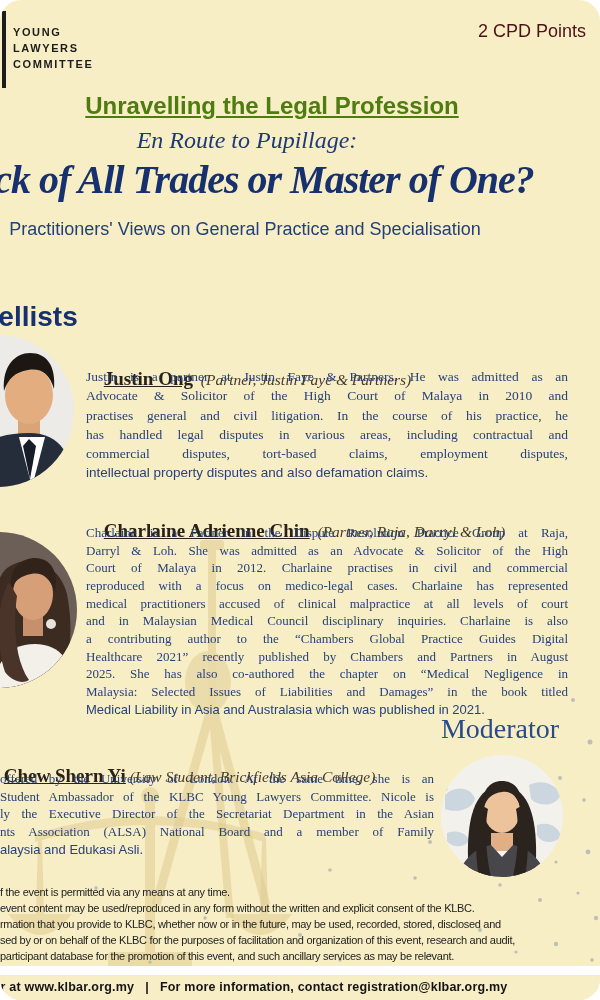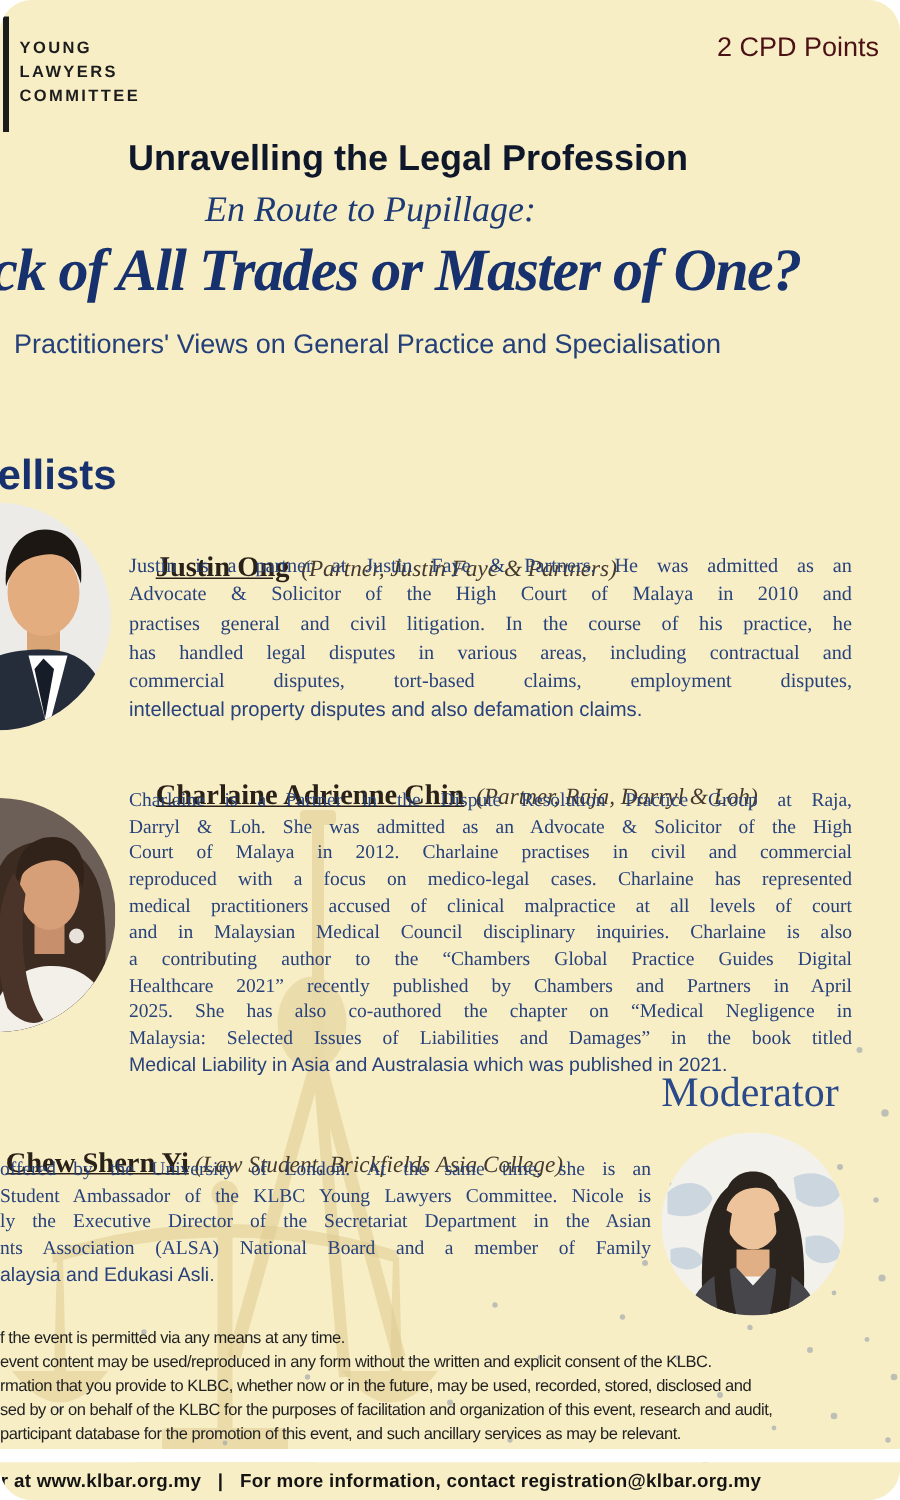--- a/index.html
+++ b/index.html
@@ -17,21 +17,21 @@
   .ctr{transform:translateX(-50%);}
 
   
   .watermark{position:absolute;left:0;top:0;z-index:0;pointer-events:none;}
 
   
   .logo-bar{left:2px;top:11px;width:4px;height:77px;background:#1c1c1c;}
   .logo-text{left:13px;top:24px;font-weight:700;font-size:11px;letter-spacing:1.6px;line-height:16px;color:#1c1c1c;}
   .cpd{top:21px;right:14px;font-weight:400;font-size:18px;color:#4b1115;}
 
-  .series{top:92px;left:272px;font-weight:700;font-size:24px;color:#0f172a;}
+  .series{top:92px;left:272px;font-weight:700;font-size:24px;color:#4d7c0f;text-decoration:underline;}
   .script-line{top:127px;left:247px;font-family:"Liberation Serif",serif;font-style:italic;font-weight:500;font-size:24px;color:#1d3a75;}
   .main-title{top:156px;left:245px;font-family:"Liberation Serif",serif;font-style:italic;font-weight:700;font-size:40px;letter-spacing:-1px;color:#17316e;}
   .tagline{top:219px;left:245px;font-weight:500;font-size:18px;color:#24407a;}
 
   .banner{left:0;top:253px;width:600px;height:46px;background:#ffffff;}
   .banner-l1{top:5px;left:245px;font-weight:700;font-size:16.5px;letter-spacing:.4px;color:#1d1d1d;}
   .banner-l2{top:27px;left:245px;font-weight:500;font-size:12.5px;color:#1d1d1d;}
 
   .panel-heading{top:301px;left:-53px;font-weight:600;font-size:28px;color:#17316e;}
   .mod-heading{top:713px;left:500px;font-family:"Liberation Serif",serif;font-weight:400;font-size:28px;color:#2a4a8a;}
@@ -189,21 +189,21 @@
     </svg>
   </div>
   <div class="abs bio sp2-bio">
       <div class="bio-line just">Charlaine is a Partner in the Dispute Resolution Practice Group at Raja,</div>
       <div class="bio-line just">Darryl &amp; Loh. She was admitted as an Advocate &amp; Solicitor of the High</div>
       <div class="bio-line just">Court of Malaya in 2012. Charlaine practises in civil and commercial</div>
       <div class="bio-line just">reproduced with a focus on medico-legal cases. Charlaine has represented</div>
       <div class="bio-line just">medical practitioners accused of clinical malpractice at all levels of court</div>
       <div class="bio-line just">and in Malaysian Medical Council disciplinary inquiries. Charlaine is also</div>
       <div class="bio-line just">a contributing author to the “Chambers Global Practice Guides Digital</div>
-      <div class="bio-line just">Healthcare 2021” recently published by Chambers and Partners in April</div>
+      <div class="bio-line just">Healthcare 2021” recently published by Chambers and Partners in August</div>
       <div class="bio-line just">2025. She has also co-authored the chapter on “Medical Negligence in</div>
       <div class="bio-line just">Malaysia: Selected Issues of Liabilities and Damages” in the book titled</div>
       <div class="bio-line">Medical Liability in Asia and Australasia which was published in 2021.</div>
     </div>
 
   <div class="abs ctr pre mod-heading">Moderator</div>
   <div class="abs nameline mod-nameline">
     <span class="sp-name">Chew Shern Yi</span><span class="sp-role"> <span>(Law Student, Brickfields Asia College)</span></span>
   </div>
   <div class="abs bio mod-bio">

